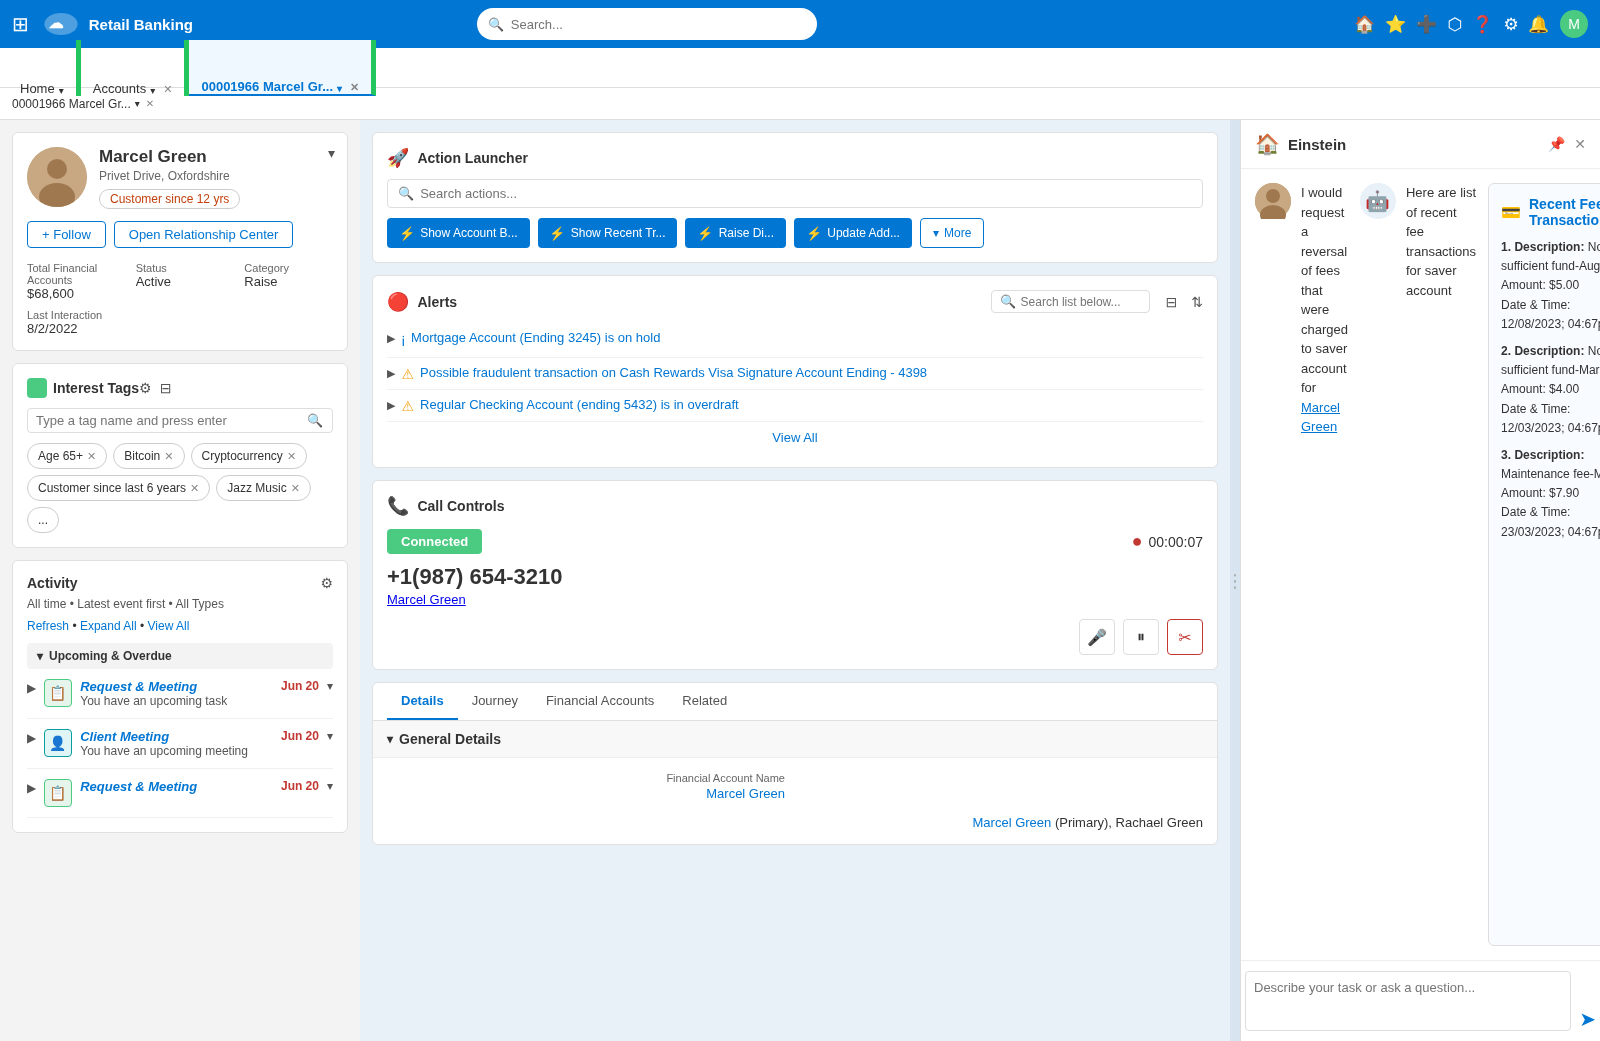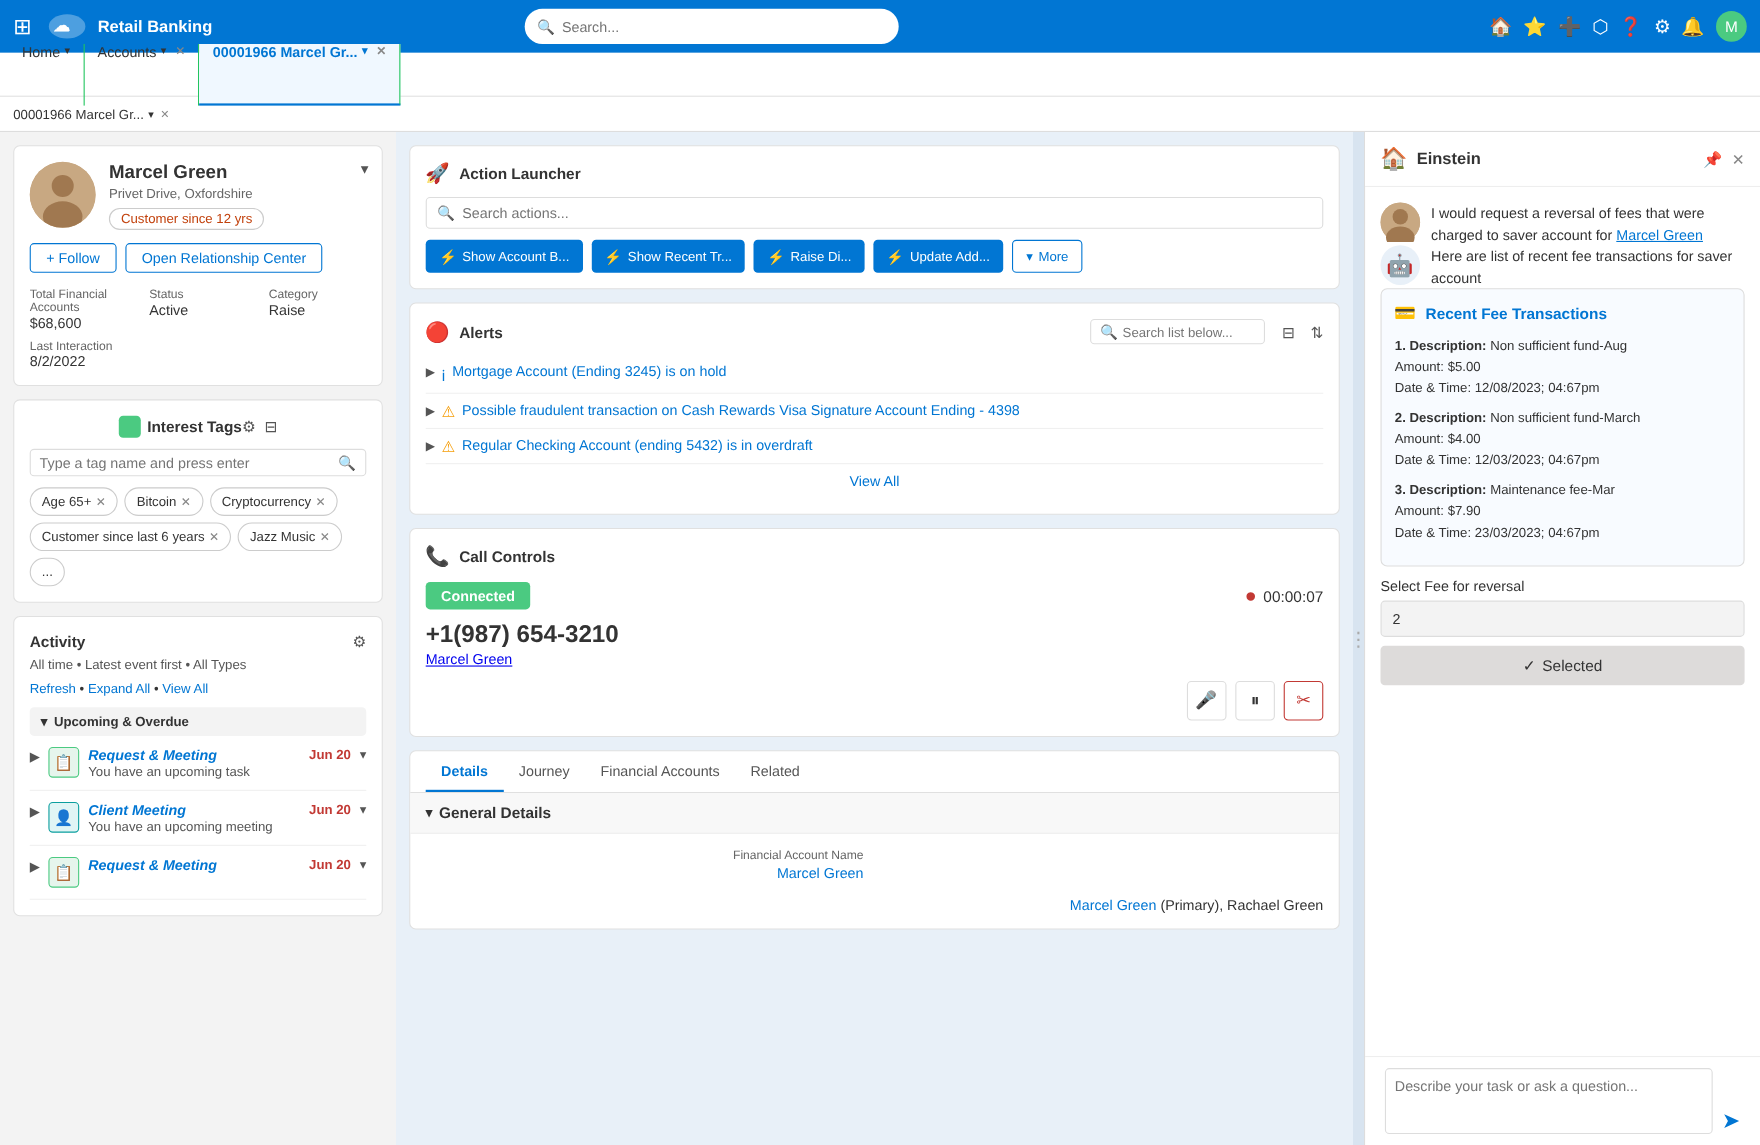--- a/index.html
+++ b/index.html
@@ -18,21 +18,21 @@
     }
     .top-nav .search-bar input { border: none; outline: none; width: 100%; font-size: 13px; }
     .top-nav .nav-icons { display: flex; align-items: center; gap: 10px; margin-left: auto; }
     .top-nav .nav-icons span { color: white; font-size: 17px; cursor: pointer; }
 
     
     .tab-bar {
       display: flex; align-items: center; background: white; border-bottom: 1px solid #ddd; height: 40px; padding: 0 8px;
     }
     .tab-bar .tab {
-      display: flex; align-items: flex-start; padding: 0 12px; height: 56px; border-right: 1px solid #22c55e;
+      display: flex; align-items: flex-end; padding: 0 12px; height: 56px; border-right: 5px solid #22c55e;
       cursor: pointer; font-size: 13px; color: #333; white-space: nowrap; gap: 4px;
     }
     .tab-bar .tab.active { border-bottom: 2px solid #0176d3; color: #0176d3; font-weight: 600; background: #f0f8ff; }
     .tab-bar .tab .close-x { font-size: 11px; margin-left: 4px; color: #888; }
 
     
     .subtitle-bar {
       display: flex; align-items: center; background: white; border-bottom: 1px solid #ddd; height: 32px; padding: 0 12px;
     }
     .subtitle-bar .tab { display: flex; align-items: center; gap: 4px; font-size: 12px; color: #333; cursor: pointer; }
@@ -69,21 +69,21 @@
       padding: 5px 14px; font-size: 13px; cursor: pointer;
     }
     .profile-fields { display: grid; grid-template-columns: 1fr 1fr 1fr; gap: 8px 20px; margin-top: 14px; }
     .profile-field .label { font-size: 11px; color: #666; }
     .profile-field .value { font-size: 13px; color: #333; font-weight: 500; }
 
     
     .interest-tags-card {
       background: white; border-radius: 6px; padding: 14px; border: 1px solid #e0e0e0;
     }
-    .card-header { display: flex; align-items: center; justify-content: center; margin-bottom: 10px; }
+    .card-header { display: flex; align-items: center; justify-content: flex-start; margin-bottom: 10px; }
     .card-header .title { font-weight: 600; font-size: 14px; display: flex; align-items: center; gap: 6px; }
     .card-header .title .icon { width: 20px; height: 20px; background: #4bca81; border-radius: 4px; display: flex; align-items: center; justify-content: center; }
     .card-header .actions { display: flex; gap: 8px; }
     .card-header .actions span { color: #555; font-size: 14px; cursor: pointer; }
     .tags-input-wrap {
       display: flex; align-items: center; border: 1px solid #ddd; border-radius: 4px; padding: 4px 8px;
       margin-bottom: 10px;
     }
     .tags-input-wrap input { border: none; outline: none; flex: 1; font-size: 13px; color: #888; }
     .tags-container { display: flex; flex-wrap: wrap; gap: 6px; }
@@ -216,21 +216,21 @@
       display: flex; flex-direction: column; overflow: hidden;
     }
     .einstein-header {
       display: flex; align-items: center; gap: 8px; padding: 12px 14px;
       border-bottom: 1px solid #eee; background: white;
     }
     .einstein-header .icon { font-size: 20px; color: #7f8c8d; }
     .einstein-header .title { font-weight: 700; font-size: 15px; flex: 1; }
     .einstein-header .pin-icon { font-size: 14px; color: #888; cursor: pointer; }
     .einstein-header .close-icon { font-size: 14px; color: #888; cursor: pointer; }
-    .einstein-body { flex: 1; overflow-y: auto; padding: 14px; display: flex; flex-direction: column; }
+    .einstein-body { flex: 1; overflow-y: auto; padding: 14px; display: flex; flex-direction: row; gap: 12px; }
     .einstein-message { display: flex; align-items: flex-start; gap: 10px; }
     .einstein-message .avatar {
       width: 36px; height: 36px; border-radius: 50%; flex-shrink: 0;
       display: flex; align-items: center; justify-content: center; font-size: 16px;
     }
     .einstein-message .avatar.human { background: #c8a882; color: #7a5a3a; }
     .einstein-message .avatar.bot { background: #e8f0f8; color: #0176d3; font-size: 20px; }
     .einstein-message .msg-text { font-size: 13px; color: #333; line-height: 1.5; }
     .einstein-message .msg-text a { color: #0176d3; }
     .fee-transactions-card {
@@ -246,21 +246,21 @@
       width: 100%; border: 1px solid #ddd; border-radius: 4px; padding: 8px 10px;
       font-size: 13px; color: #333; background: #f3f3f3; outline: none;
     }
     .selected-btn {
       display: flex; align-items: center; gap: 6px; background: #dddbda; color: #333;
       border: none; border-radius: 4px; padding: 10px 20px; font-size: 14px; cursor: pointer;
       font-weight: 500; margin-top: 8px; width: 100%; justify-content: center;
     }
     .selected-btn .check { color: #333; font-size: 14px; }
     .einstein-input-row {
-      border-top: 1px solid #eee; padding: 10px 18px; display: flex; align-items: flex-end; gap: 8px; justify-content: space-between;
+      border-top: 1px solid #eee; padding: 10px 4px; display: flex; align-items: flex-end; gap: 8px; justify-content: space-between;
     }
     .einstein-input-row textarea {
       flex: 1; border: 1px solid #ddd; border-radius: 4px; padding: 8px; font-size: 13px;
       resize: none; height: 60px; outline: none; font-family: inherit;
     }
     .einstein-input-row .send-btn { color: #0176d3; font-size: 20px; cursor: pointer; }
 
     
     .splitter {
       width: 10px; background: #d8e4f0; cursor: col-resize; flex-shrink: 0;

